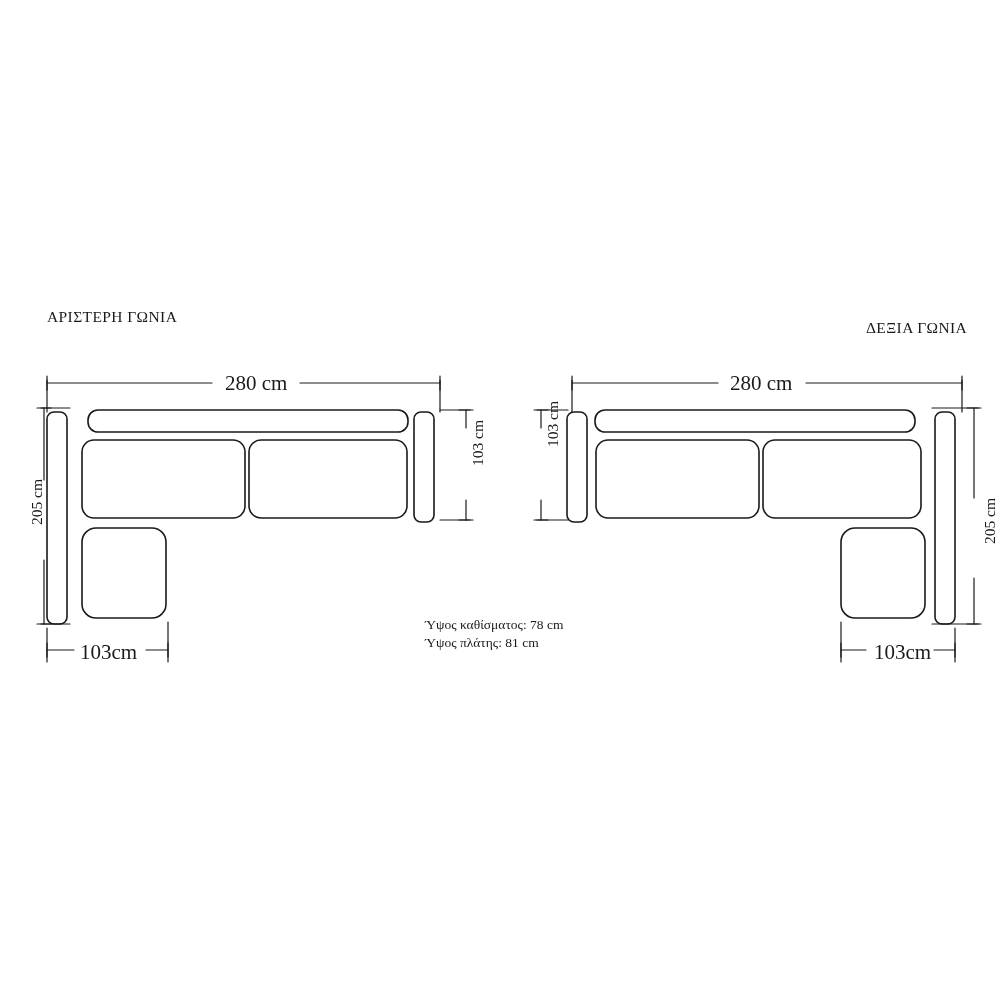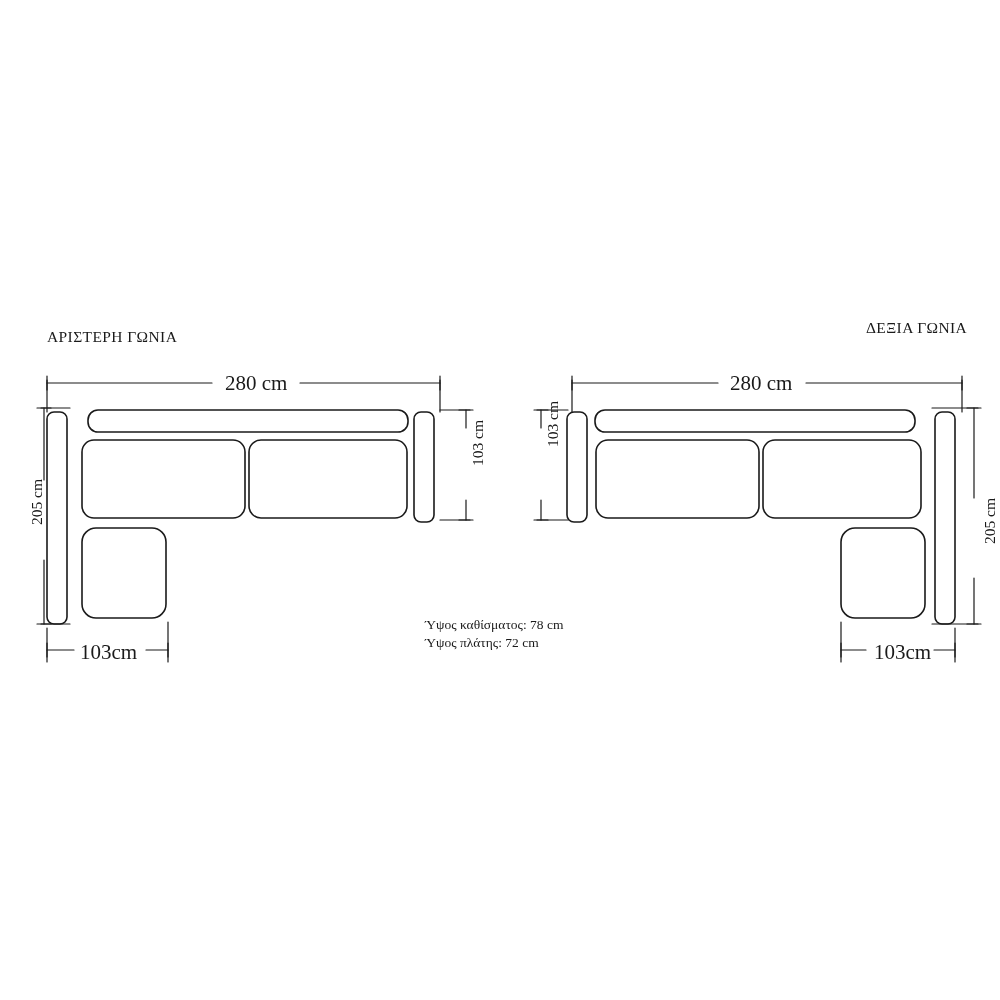--- a/index.html
+++ b/index.html
@@ -45,21 +45,21 @@
   .dim-v {
     font-size: 15.5px;
     transform-origin: 50% 50%;
   }
   .rot-left {
     transform: rotate(-90deg);
   }
   .note {
     font-size: 13.5px;
   }
-  .title-left { left: 47px; top: 328px; }
+  .title-left { left: 47px; top: 308px; }
   .title-right { left: 866px; top: 319px; }
 
   .dim-280-left { left: 225px; top: 371px; }
   .dim-280-right { left: 730px; top: 371px; }
 
   .dim-103cm-left { left: 80px; top: 640px; }
   .dim-103cm-right { left: 874px; top: 640px; }
 
   .dim-205-left { left: 14px; top: 493px; }
   .dim-205-right { left: 967px; top: 512px; }
@@ -195,15 +195,15 @@
   <div class="lbl dim dim-103cm-left">103cm</div>
   <div class="lbl dim dim-103cm-right">103cm</div>
 
   <div class="lbl dim-v rot-left dim-205-left">205 cm</div>
   <div class="lbl dim-v rot-left dim-205-right">205 cm</div>
 
   <div class="lbl dim-v rot-left dim-103v-left">103 cm</div>
   <div class="lbl dim-v rot-left dim-103v-right">103 cm</div>
 
   <div class="lbl note note-1">Ύψος καθίσματος: 78 cm</div>
-  <div class="lbl note note-2">Ύψος πλάτης: 72 cm</div>
+  <div class="lbl note note-2">Ύψος πλάτης: 81 cm</div>
 
 </div>
 
 </body></html>

